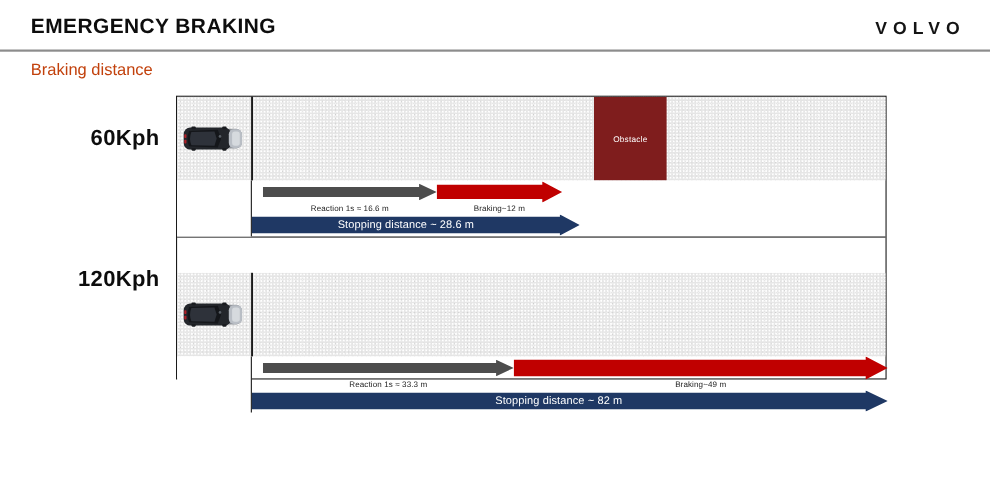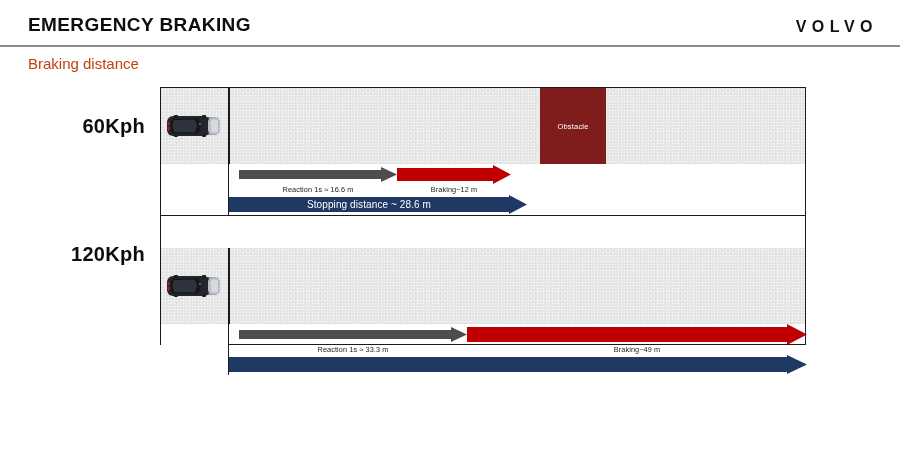--- a/index.html
+++ b/index.html
@@ -174,15 +174,16 @@
         <path d="M0 3 L320 3 L320 0 L340 10.5 L320 21 L320 18 L0 18 Z" fill="#C00000"></path>
       </svg>
     </div>
     <div class="arrowlabel" style="left:306px;top:97px;width:340px;">Braking~49 m</div>
 
     <div class="arrowwrap" style="left:68px;top:107px;">
       <svg width="578" height="19" viewBox="0 0 578 19">
         <path d="M0 2 L558 2 L558 0 L578 9.5 L558 19 L558 17 L0 17 Z" fill="#1F3864"></path>
       </svg>
     </div>
+    <div class="arrowlabel inside" style="left:68px;top:111px;width:558px;">Stopping distance ~ 82 m</div>
   </div>
 
 </div>
 
 </body></html>

